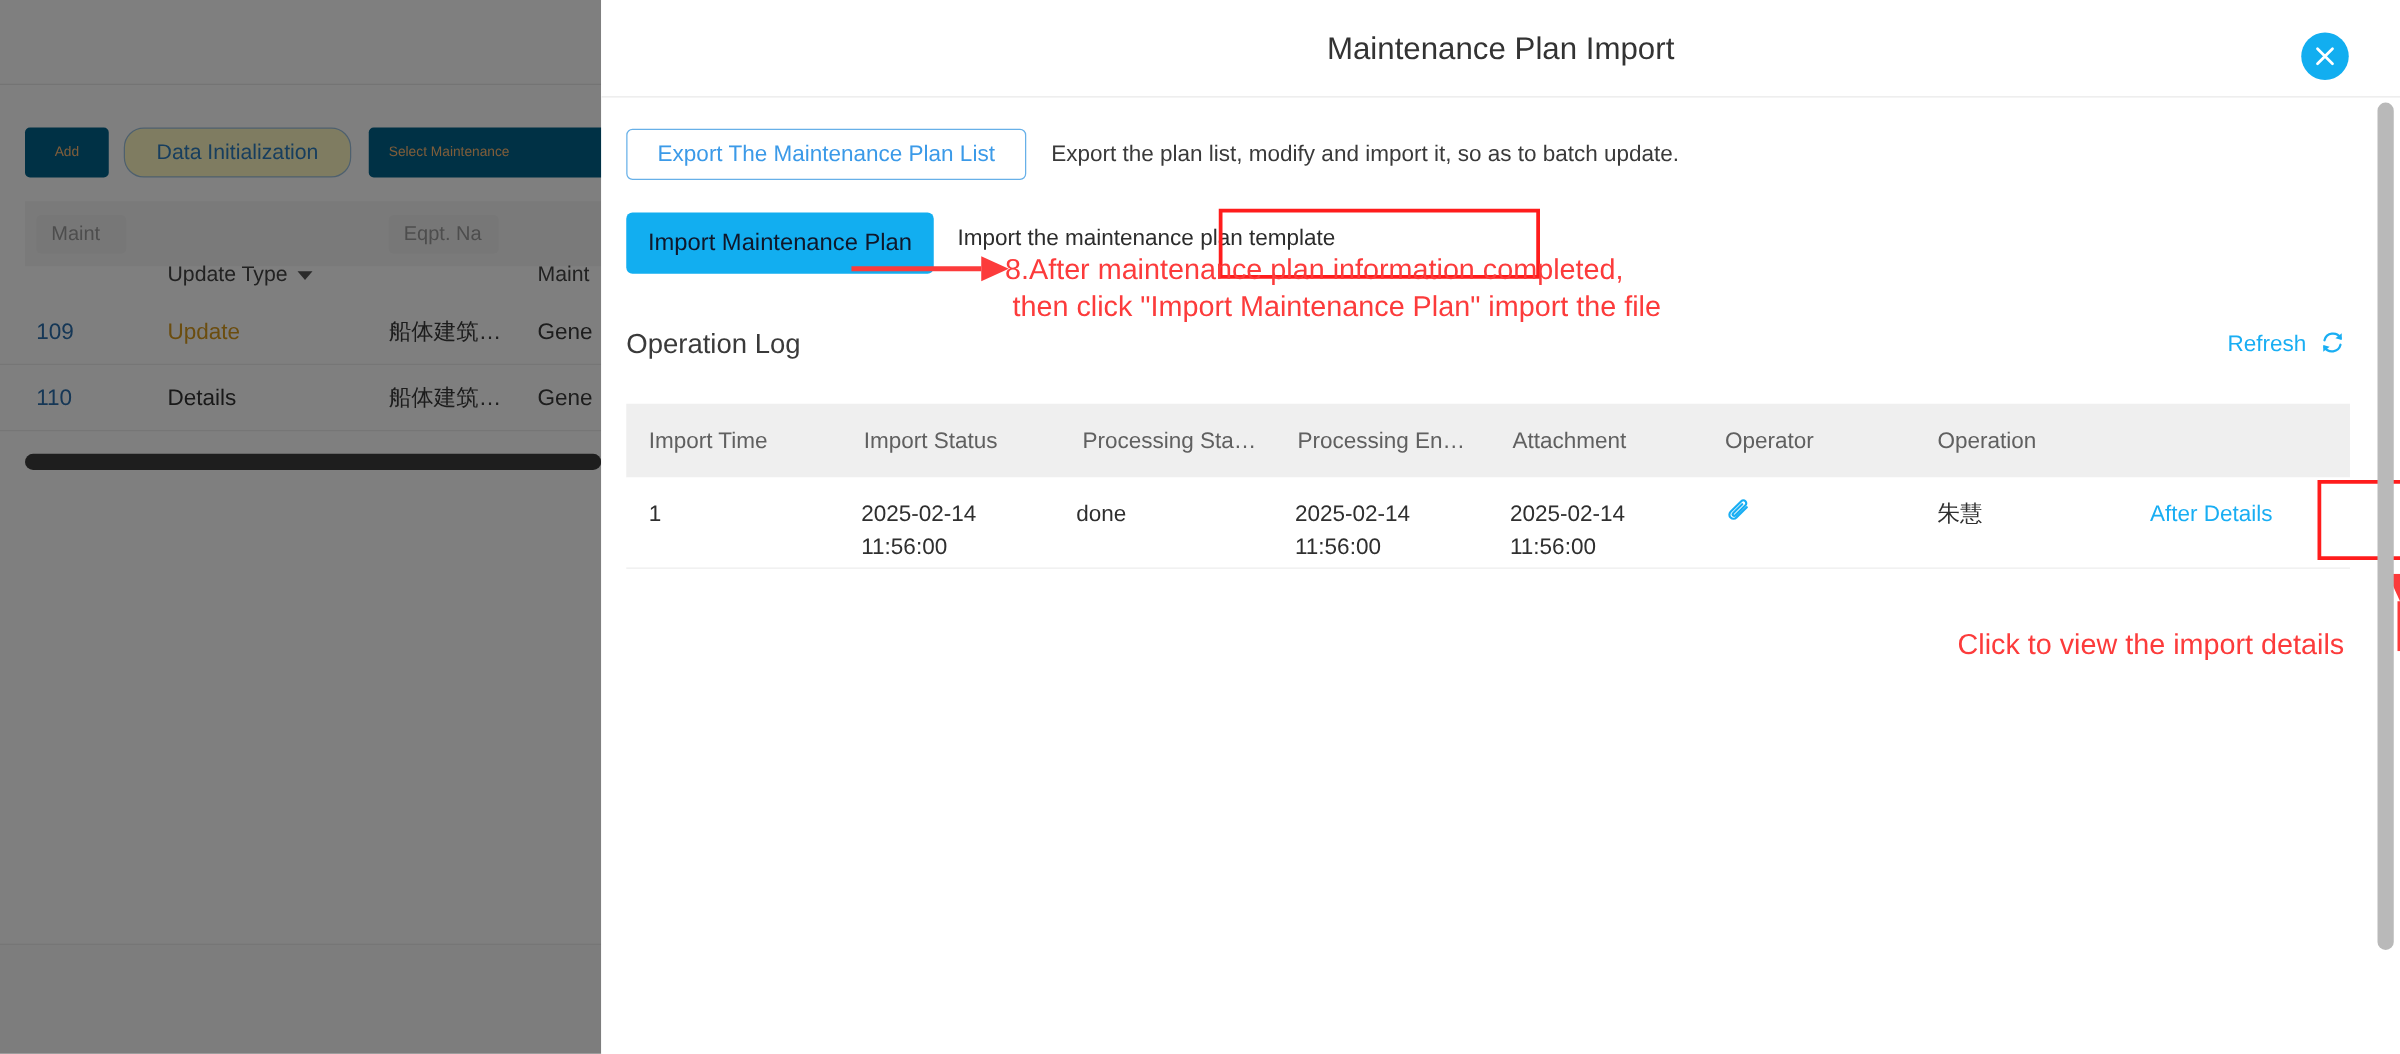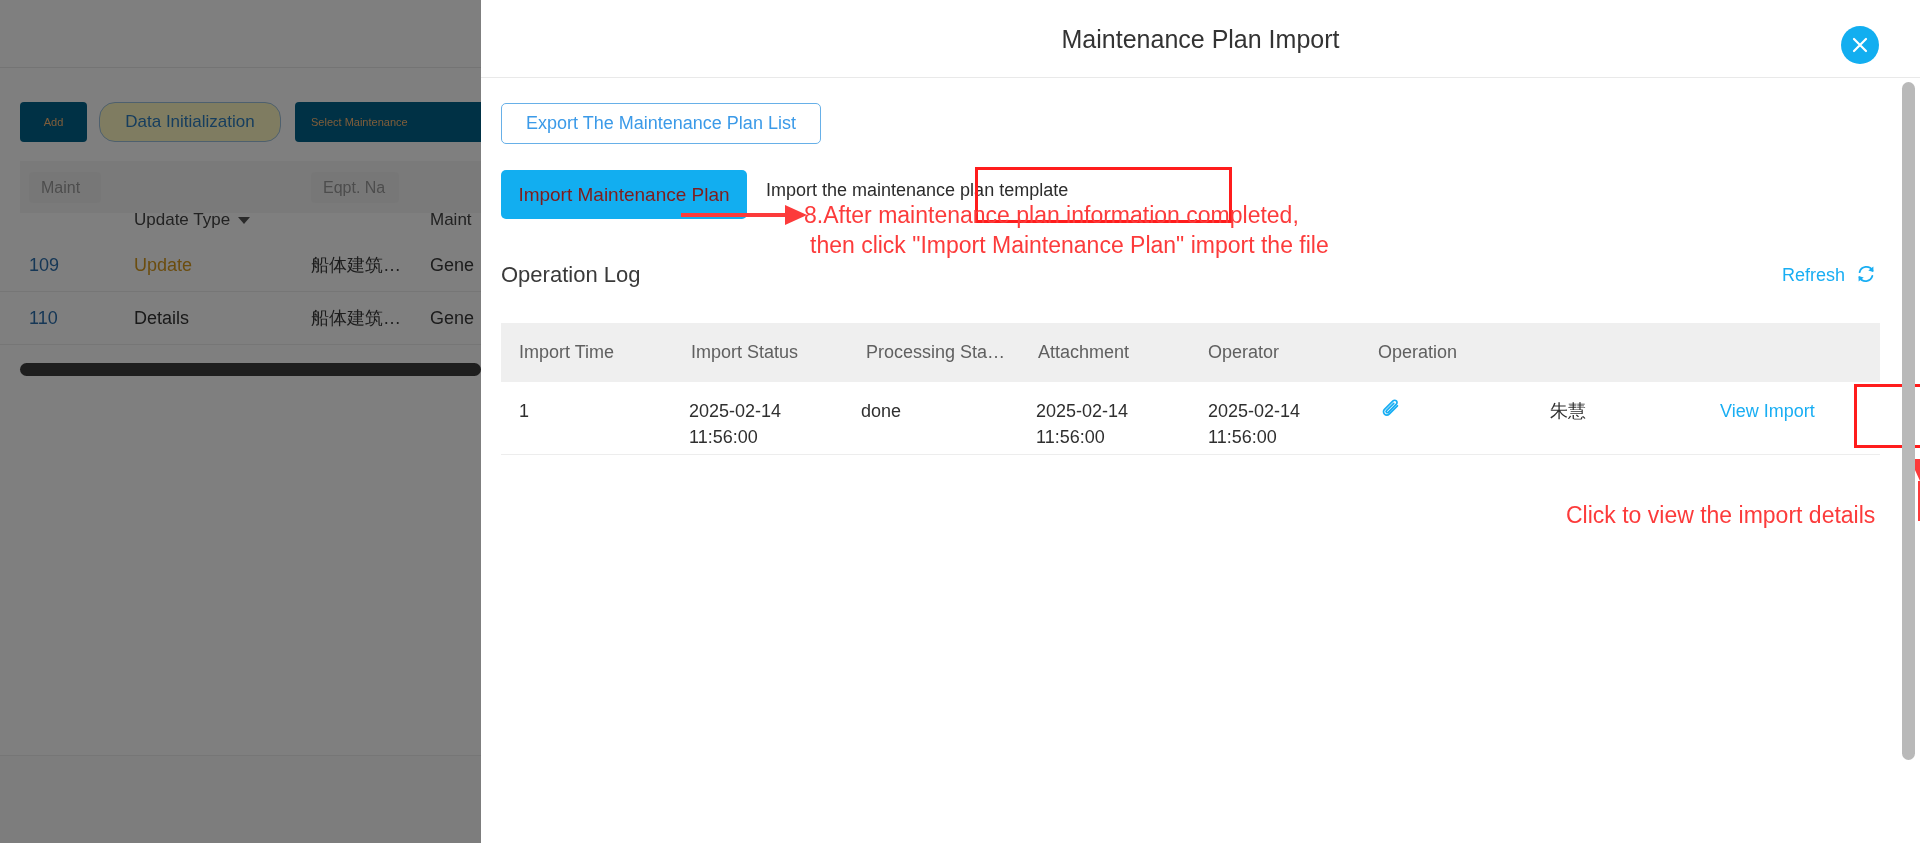--- a/index.html
+++ b/index.html
@@ -92,21 +92,21 @@
   }
   #export-desc { position:absolute; left:360px; top:103px; height:41px; line-height:41px; font-size:18px; color:#3a3a3a; white-space:nowrap; }
 
   #import-highlight {
     position:absolute; left:494px; top:167px; width:257px; height:56px;
     border:3px solid #FF1C1C; background:transparent; z-index:3;
   }
   #import-btn {
     position:absolute; left:20px; top:170px; width:246px; height:49px;
     background:#12AEF0; border:none; border-radius:5px;
-    color:#7f1d1d; font-size:19px; font-family:"Liberation Sans",sans-serif;
+    color:#0f172a; font-size:19px; font-family:"Liberation Sans",sans-serif;
     cursor:pointer; white-space:nowrap;
   }
   #import-desc { position:absolute; left:285px; top:180px; font-size:18px; color:#2c2c2c; white-space:nowrap; }
 
   #annot-1 {
     position:absolute; left:323px; top:200px; font-size:23px; color:#FC3B3B;
     line-height:30px; white-space:nowrap; z-index:4;
   }
   #annot-1 .ln2 { display:block; padding-left:6px; }
   #arrow-1 { position:absolute; left:200px; top:202px; z-index:4; }
@@ -194,20 +194,21 @@
     <div id="modal-title">Maintenance Plan Import</div>
   </div>
 
   <div id="close-btn">
     <svg width="20" height="20" viewBox="0 0 20 20" aria-hidden="true">
       <path d="M4 4 L16 16 M16 4 L4 16" stroke="#ffffff" stroke-width="2.2" stroke-linecap="round"></path>
     </svg>
   </div>
 
   <button id="export-btn">Export The Maintenance Plan List</button>
+  <div id="export-desc">Export the plan list, modify and import it, so as to batch update.</div>
 
   <button id="import-btn">Import Maintenance Plan</button>
   <div id="import-highlight"></div>
   <div id="import-desc">Import the maintenance plan template</div>
 
   <svg id="arrow-1" width="130" height="26" aria-hidden="true">
     <line x1="0" y1="13" x2="104" y2="13" stroke="#FC3B3B" stroke-width="4"></line>
     <polygon points="104,3 126,13 104,23" fill="#FC3B3B"></polygon>
   </svg>
 
@@ -226,41 +227,42 @@
       <path d="M3.5 13.5 A7 7 0 0 0 16.4 11.8" fill="none" stroke="#19AEF3" stroke-width="1.8" stroke-linecap="round"></path>
       <polygon points="2.6,17.4 2.6,12.0 7.7,13.4" fill="#19AEF3"></polygon>
     </svg>
   </div>
 
   <div id="log-table">
     <div id="log-thead">
       <div class="th col-time">Import Time</div>
       <div class="th col-stat">Import Status</div>
       <div class="th col-pst">Processing Sta…</div>
+      <div class="th col-pen">Processing En…</div>
       <div class="th col-att">Attachment</div>
       <div class="th col-op">Operator</div>
       <div class="th col-act">Operation</div>
     </div>
 
     <div class="trow">
       <div class="td col-no">1</div>
       <div class="td col-time">2025-02-14 11:56:00</div>
       <div class="td col-stat">done</div>
       <div class="td col-pst">2025-02-14 11:56:00</div>
       <div class="td col-pen">2025-02-14 11:56:00</div>
       <div class="td col-att">
         <span class="clip-icon">
           <svg width="22" height="22" viewBox="0 0 24 24" aria-hidden="true">
             <path d="M19 8.5 L10 17.5 a3.6 3.6 0 0 1-5.1-5.1 L14.2 3.2 a2.5 2.5 0 0 1 3.6 3.6 L9 15.6 a1.3 1.3 0 0 1-1.9-1.9 L15 5.8" fill="none" stroke="#19AEF3" stroke-width="1.9" stroke-linecap="round" stroke-linejoin="round"></path>
           </svg>
         </span>
       </div>
       <div class="td col-op">朱慧</div>
       <div class="td col-act">
-        <span class="view-link">View Import</span>
+        <span class="view-link">After Details</span>
       </div>
     </div>
   </div>
 
   <div id="view-highlight"></div>
 
   <svg id="arrow-2" width="26" height="62" aria-hidden="true">
     <line x1="13" y1="62" x2="13" y2="22" stroke="#FC3B3B" stroke-width="4"></line>
     <polygon points="3,22 23,22 13,0" fill="#FC3B3B" transform="translate(0,0) rotate(180 13 11)"></polygon>
   </svg>

